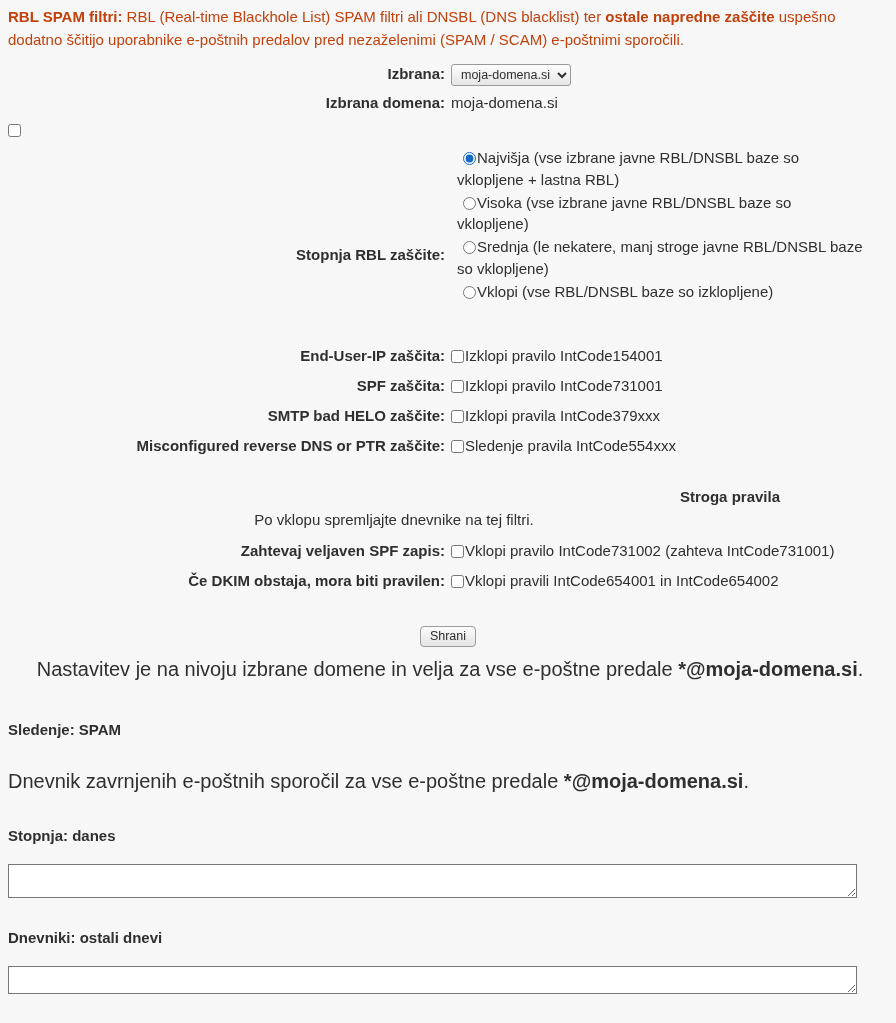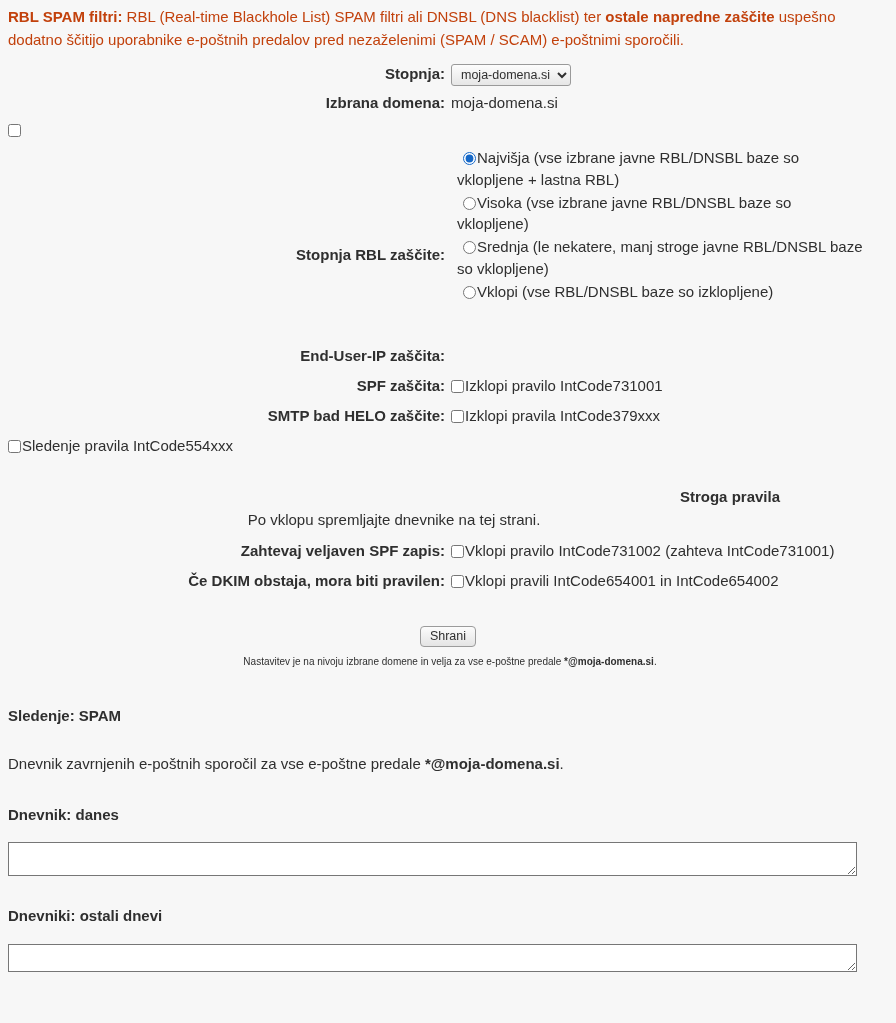--- a/index.html
+++ b/index.html
@@ -133,36 +133,36 @@
     padding: 2px 9px 3px 9px;
     border: 1px solid #9b9b9b;
     border-radius: 4px;
     background: linear-gradient(#fcfcfc, #e4e4e4);
     color: #2f2f2f;
     cursor: pointer;
   }
 
   .note-line {
     text-align: center;
-    font-size: 10px;
+    font-size: 20px;
     margin: 0;
     padding: 0 0 0 4px;
   }
   .note-line b { font-weight: bold; }
 
   h3.sec-head {
     font-size: 15px;
     font-weight: bold;
     margin: 35px 0 0 0;
     padding: 0;
     line-height: 1.4;
   }
 
   p.log-line {
-    font-size: 15px;
+    font-size: 20px;
     margin: 27px 0 0 0;
   }
   p.log-line b { font-weight: bold; }
 
   h3.log-head {
     font-size: 15px;
     font-weight: bold;
     margin: 29px 0 0 0;
     padding: 0;
   }
@@ -185,21 +185,21 @@
 </head>
 <body>
 
 <div class="page">
 
   <p class="intro"><b>RBL SPAM filtri:</b><span> RBL (Real-time Blackhole List) SPAM filtri ali DNSBL (DNS blacklist) ter </span><b>ostale napredne zaščite</b><span> uspešno dodatno ščitijo uporabnike e-poštnih predalov pred nezaželenimi (SPAM / SCAM) e-poštnimi sporočili.</span></p>
 
   <div class="form-grid">
 
     <div class="row row-domena">
-      <div class="lbl">Stopnja:</div>
+      <div class="lbl">Izbrana:</div>
       <div class="val">
         <select class="domain-select">
           <option>moja-domena.si</option>
         </select>
       </div>
     </div>
 
     <div class="row row-izbrana">
       <div class="lbl">Izbrana domena:</div>
       <div class="val">moja-domena.si</div>
@@ -231,46 +231,50 @@
           <input type="radio" name="rbllevel" style=""><span>Vklopi (vse RBL/DNSBL baze so izklopljene)</span>
         </label>
 
       </div>
     </div>
 
     <div class="gap-after-level"></div>
 
     <div class="row row-cb">
       <div class="lbl">End-User-IP zaščita:</div>
+      <div class="val">
+        <label><input type="checkbox" style=""><span>Izklopi pravilo IntCode154001</span></label>
+      </div>
     </div>
 
     <div class="row row-cb">
       <div class="lbl">SPF zaščita:</div>
       <div class="val">
         <label><input type="checkbox" style=""><span>Izklopi pravilo IntCode731001</span></label>
       </div>
     </div>
 
     <div class="row row-cb">
       <div class="lbl">SMTP bad HELO zaščite:</div>
       <div class="val">
         <label><input type="checkbox" style=""><span>Izklopi pravila IntCode379xxx</span></label>
       </div>
     </div>
 
     <div class="row row-cb">
+      <div class="lbl">Misconfigured reverse DNS or PTR zaščite:</div>
       <div class="val">
         <label><input type="checkbox" style=""><span>Sledenje pravila IntCode554xxx</span></label>
       </div>
     </div>
 
     <div class="section-gap"></div>
 
     <div class="strict-title">Stroga pravila</div>
-    <div class="strict-note">Po vklopu spremljajte dnevnike na tej strani.</div>
+    <div class="strict-note">Po vklopu spremljajte dnevnike na tej filtri.</div>
 
     <div class="row row-cb">
       <div class="lbl">Zahtevaj veljaven SPF zapis:</div>
       <div class="val">
         <label><input type="checkbox" style=""><span>Vklopi pravilo IntCode731002 (zahteva IntCode731001)</span></label>
       </div>
     </div>
 
     <div class="row row-cb">
       <div class="lbl">Če DKIM obstaja, mora biti pravilen:</div>
@@ -284,19 +288,19 @@
     </div>
 
     <p class="note-line"><span>Nastavitev je na nivoju izbrane domene in velja za vse e-poštne predale </span><b>*@moja-domena.si</b><span>.</span></p>
 
   </div>
 
   <h3 class="sec-head">Sledenje: SPAM</h3>
 
   <p class="log-line"><span>Dnevnik zavrnjenih e-poštnih sporočil za vse e-poštne predale </span><b>*@moja-domena.si</b><span>.</span></p>
 
-  <h3 class="log-head">Dnevnik: danes</h3>
+  <h3 class="log-head">Stopnja: danes</h3>
   <textarea class="log-box log-box-today" style=""></textarea>
 
   <h3 class="log-head">Dnevniki: ostali dnevi</h3>
   <textarea class="log-box log-box-other" style=""></textarea>
 
 </div>
 
 </body></html>

